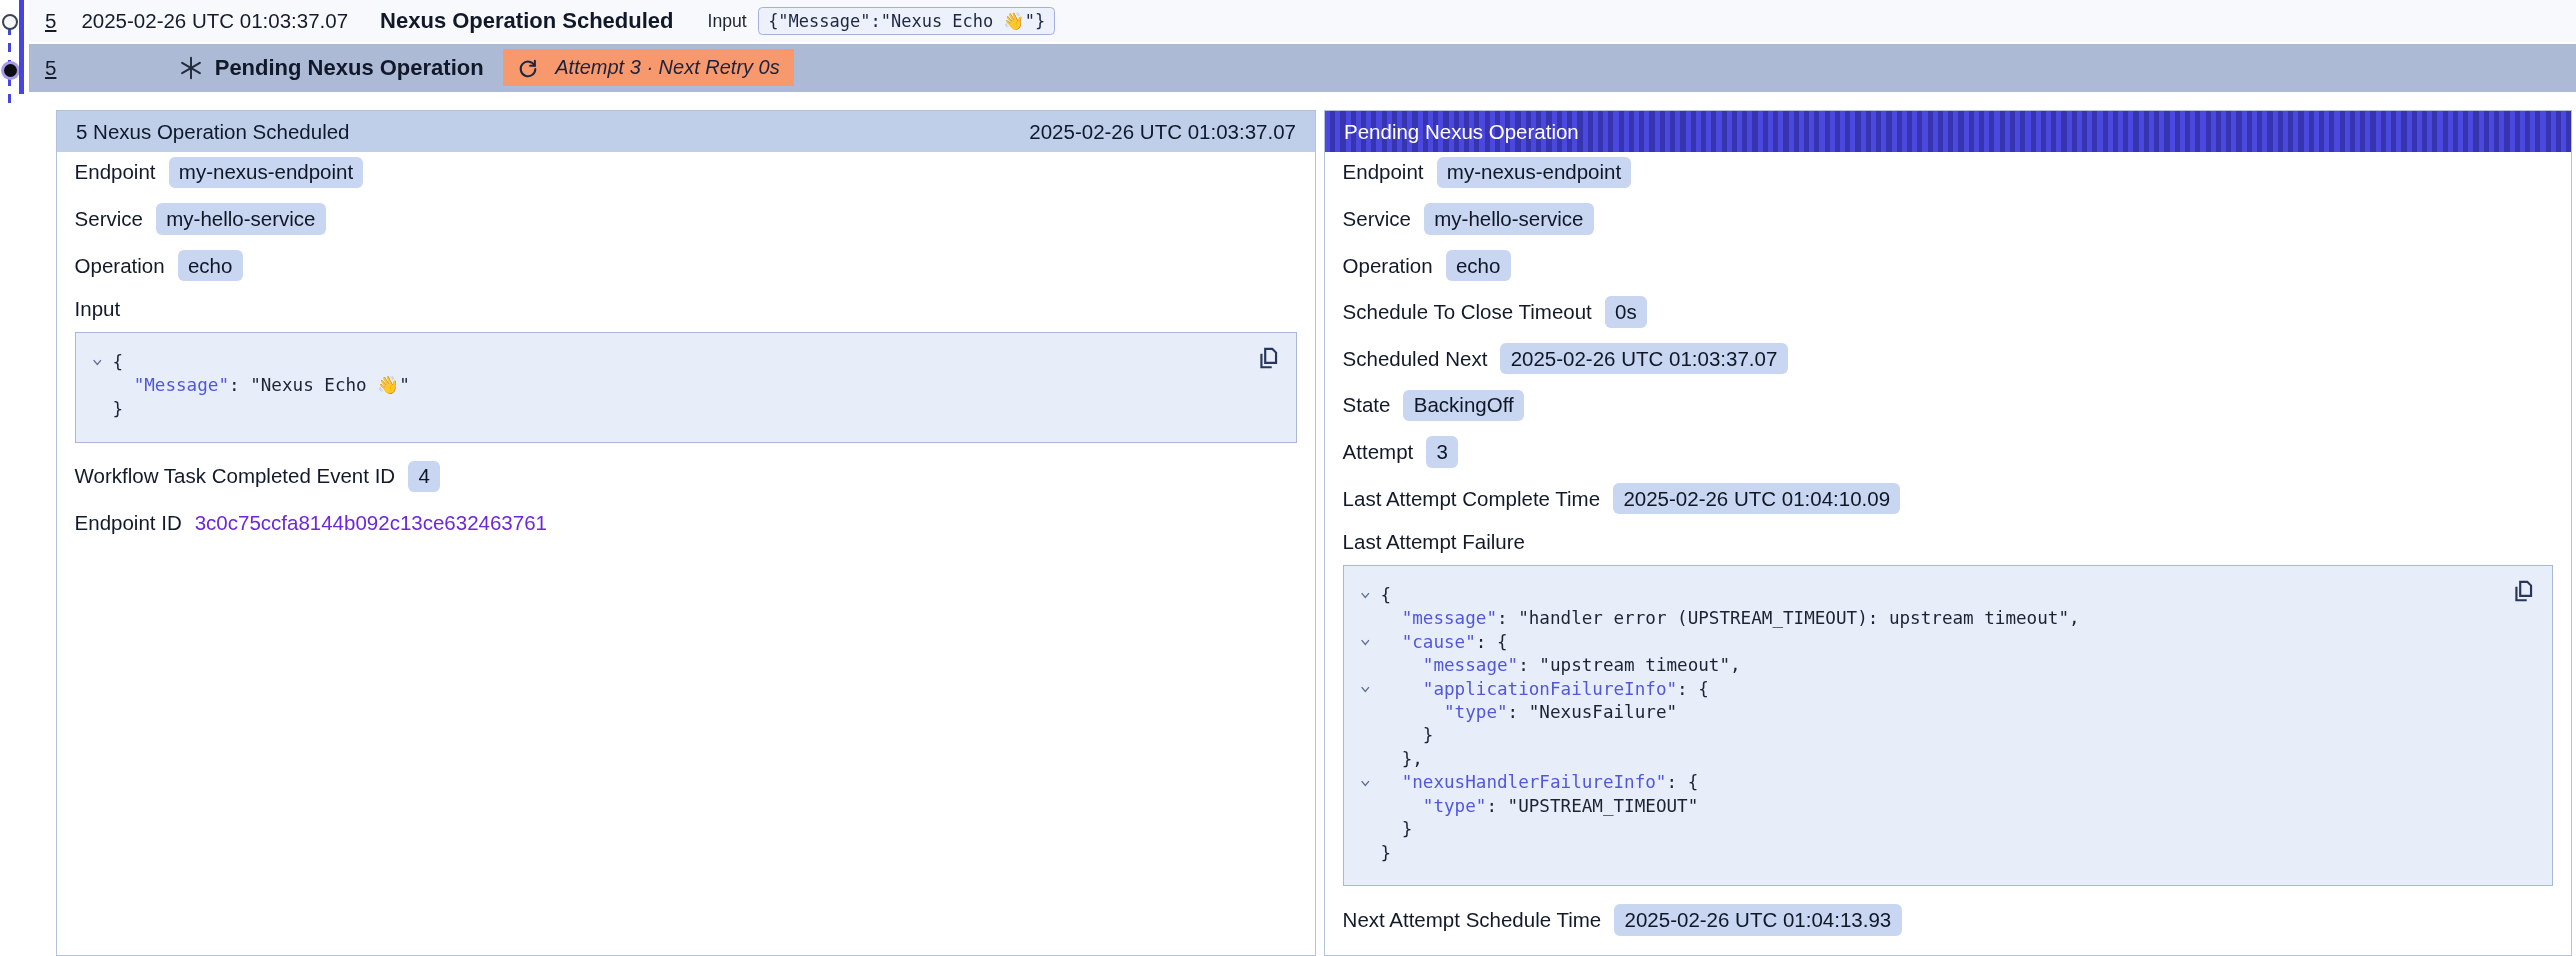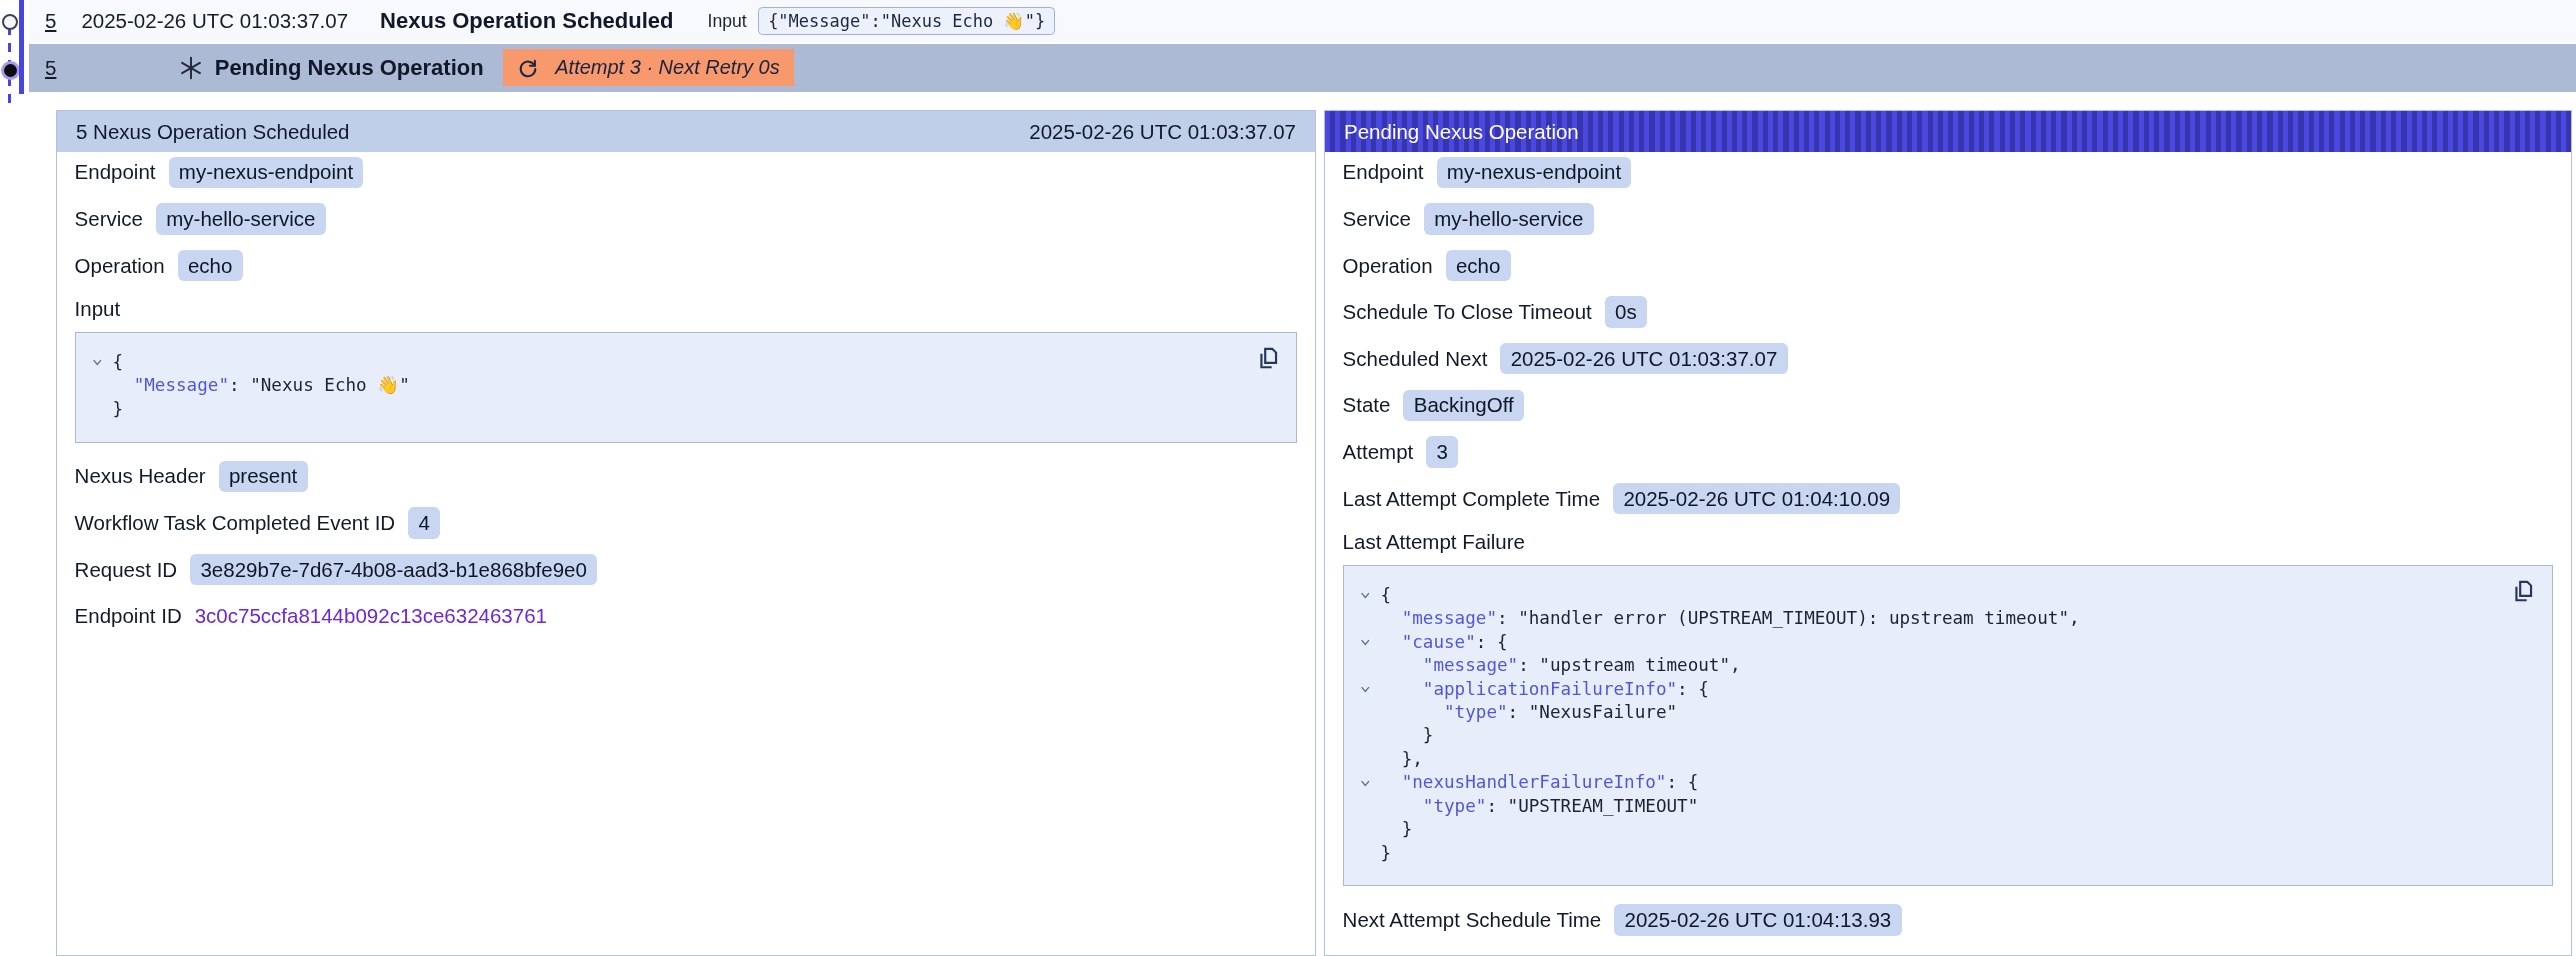--- a/index.html
+++ b/index.html
@@ -157,34 +157,26 @@
               <span class="code-text" style="padding-left: 2ch;"><span class="json-key">"Message"</span><span class="json-plain">: "Nexus Echo 👋"</span></span>
             </div>
             <div class="code-line">
               <span class="gutter"></span>
               <span class="code-text" style="padding-left: 0ch;"><span class="json-plain">}</span></span>
             </div>
           </div>
       </div>
       <div>
 
-          <div class="field-row">
-            <span class="field-label">Nexus Header</span>
-            <span class="badge">present</span>
-          </div>
 
           <div class="field-row">
             <span class="field-label">Workflow Task Completed Event ID</span>
             <span class="badge">4</span>
           </div>
 
-          <div class="field-row">
-            <span class="field-label">Request ID</span>
-            <span class="badge">3e829b7e-7d67-4b08-aad3-b1e868bfe9e0</span>
-          </div>
         </div>
       <div class="field-row">
         <span class="field-label">Endpoint ID</span>
         <a class="field-link">3c0c75ccfa8144b092c13ce632463761</a>
       </div>
     </div>
   </section>
 
   <section class="panel panel-right">
     <header class="panel-header">

